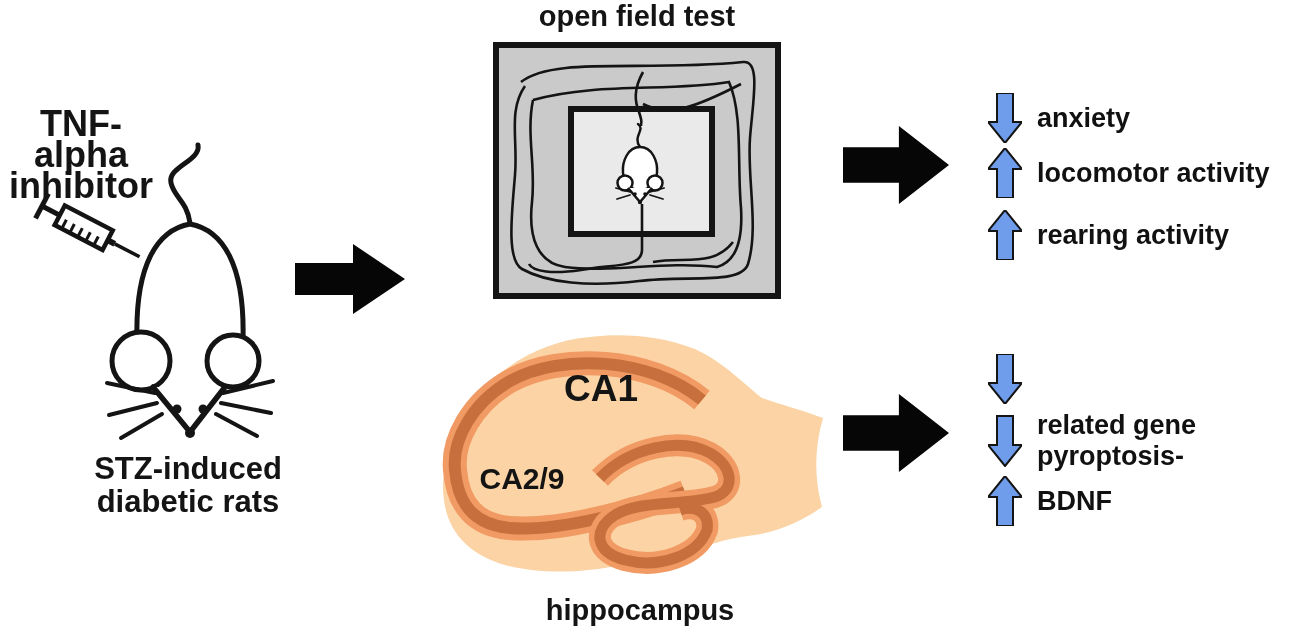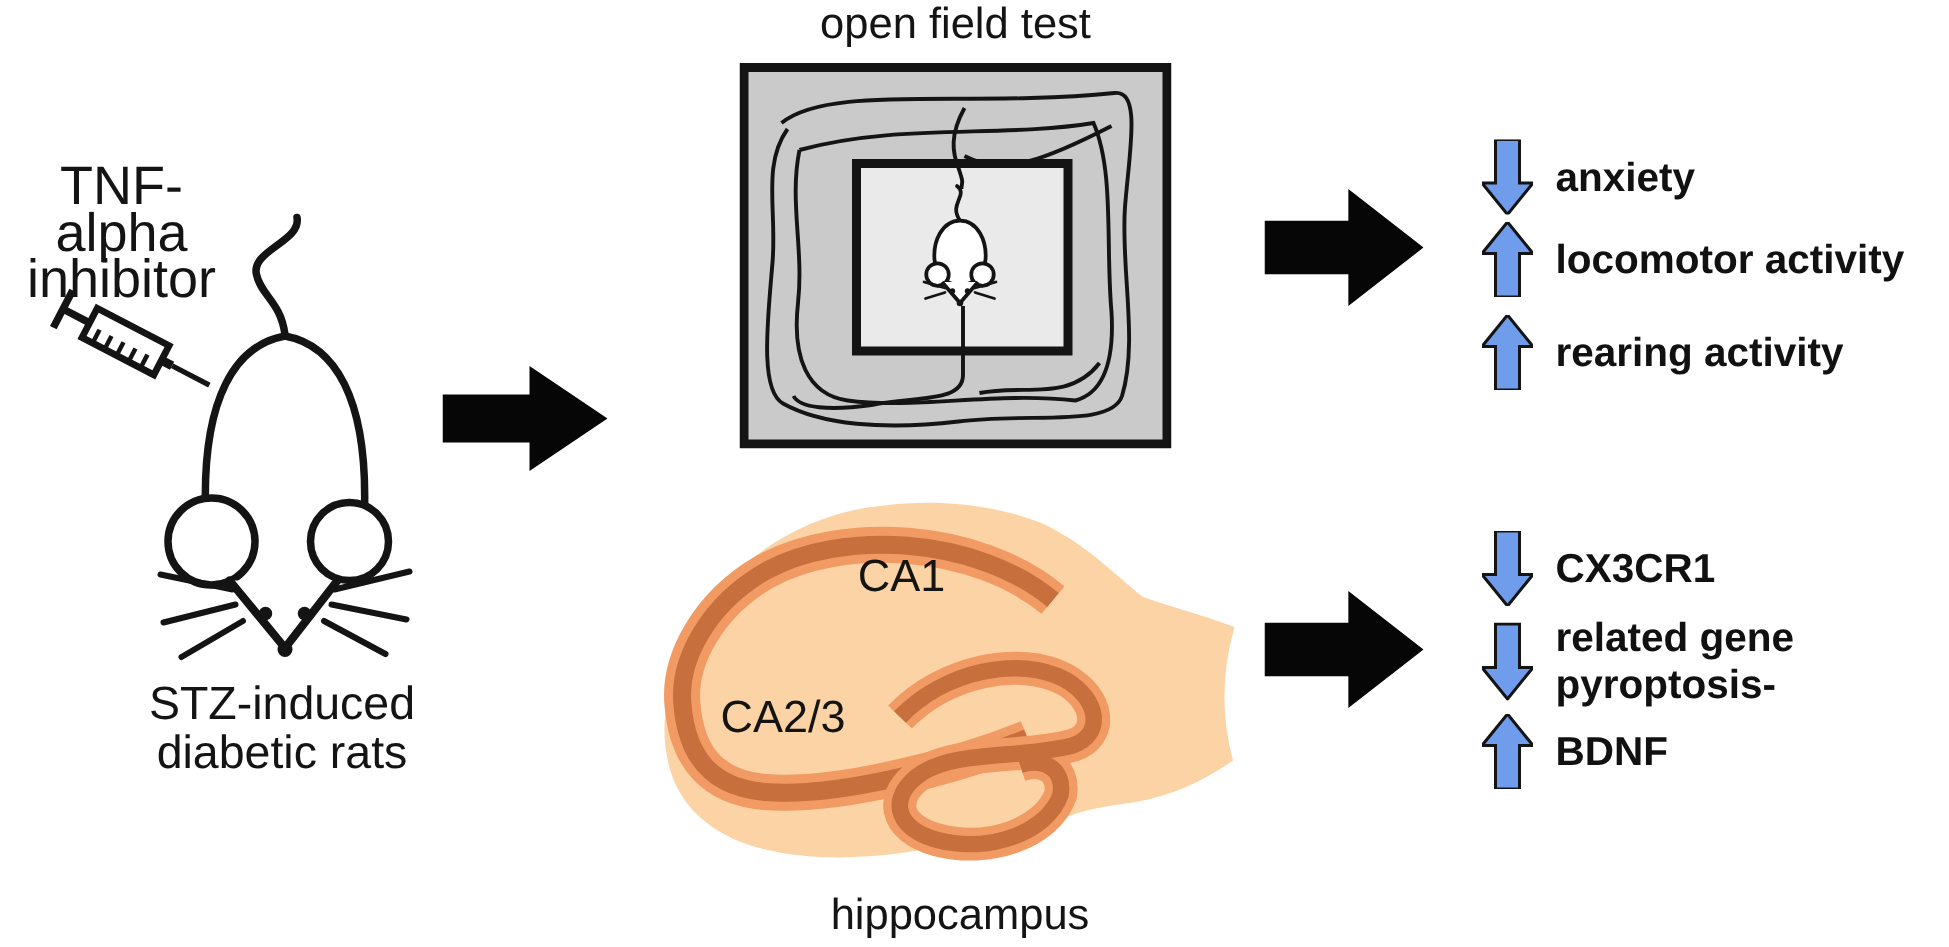--- a/index.html
+++ b/index.html
@@ -1,29 +1,29 @@
 <!DOCTYPE html>
 <html><head>
 <meta charset="utf-8">
 <style>
   html,body{margin:0;padding:0;background:#fff;}
   #canvas{
     position:relative;width:1299px;height:631px;background:#ffffff;overflow:hidden;
     font-family:"Liberation Sans",sans-serif;color:#111;
   }
   .abs{position:absolute;}
-  .lbl{font-weight:normal;color:#141414;}
+  .lbl{font-weight:bold;color:#141414;}
   .center{text-align:center;}
   .nowrap{white-space:nowrap;}
   
   .treatment-label{left:0px;top:108px;width:162px;font-size:36px;line-height:31px;}
   .subject-label{left:78px;top:452px;width:220px;font-size:31px;line-height:33px;}
   .field-title{left:493px;top:0px;width:288px;font-size:29px;}
   .hippo-title{left:430px;top:594px;width:420px;font-size:29px;}
-  .ca1-label{left:541px;top:368px;width:120px;font-size:30px;}
+  .ca1-label{left:541px;top:368px;width:120px;font-size:37px;}
   .ca23-label{left:462px;top:462px;width:120px;font-size:30px;}
   
   .row{display:flex;align-items:center;gap:15px;left:988px;}
   .row .txt{font-size:27px;font-weight:bold;line-height:31px;}
   .blue-arrow{fill:#6F9DEB;stroke:#141414;stroke-width:2;stroke-linejoin:miter;}
   .block-arrow{fill:#060606;}
   
   .ink{stroke:#141414;fill:none;}
   .hippo-mid{stroke:#F19A63;fill:none;}
   .hippo-dark{stroke:#C7703D;fill:none;}
@@ -109,21 +109,21 @@
       <path class="hippo-dark" stroke-width="12" d="M272,75 C220,32 130,28 80,56 C42,78 22,115 25,145 C28,180 45,200 80,203 C130,207 210,185 255,167"></path>
     </g>
     <g>
       <path class="hippo-mid" stroke-width="22" d="M170,153 C200,122 250,112 280,128 C303,141 306,165 285,172 C250,181 210,175 185,190
                C162,205 165,227 195,235 C230,244 268,230 277,205 C280,187 265,180 250,185"></path>
       <path class="hippo-dark" stroke-width="11" d="M170,153 C200,122 250,112 280,128 C303,141 306,165 285,172 C250,181 210,175 185,190
                C162,205 165,227 195,235 C230,244 268,230 277,205 C280,187 265,180 250,185"></path>
     </g>
   </svg>
   <div class="abs lbl ca1-label center nowrap">CA1</div>
-  <div class="abs lbl ca23-label center nowrap">CA2/3</div>
+  <div class="abs lbl ca23-label center nowrap">CA2/9</div>
   <div class="abs lbl center hippo-title nowrap">hippocampus</div>
 
   <svg class="abs" style="left:843px;top:126px;" width="106" height="78" viewBox="0 0 110 70" preserveAspectRatio="none">
     <polygon class="block-arrow" points="0,19 58,19 58,0 110,35 58,70 58,51 0,51"></polygon>
   </svg>
 
   <svg class="abs" style="left:843px;top:394px;" width="106" height="78" viewBox="0 0 110 70" preserveAspectRatio="none">
     <polygon class="block-arrow" points="0,19 58,19 58,0 110,35 58,70 58,51 0,51"></polygon>
   </svg>
 
@@ -143,21 +143,20 @@
     <svg width="34" height="50" viewBox="0 0 34 50">
       <polygon class="blue-arrow" points="17,0 34,21 25,21 25,50 9,50 9,21 0,21"></polygon>
     </svg>
     <div class="txt nowrap">rearing activity</div>
   </div>
 
   <div class="abs row" style="top:354px;">
     <svg width="34" height="50" viewBox="0 0 34 50">
       <polygon class="blue-arrow" points="17,50 34,29 25,29 25,0 9,0 9,29 0,29"></polygon>
     </svg>
-    <div class="txt nowrap">CX3CR1</div>
   </div>
   <div class="abs row" style="top:410px;">
     <svg width="34" height="52" viewBox="0 0 34 50">
       <polygon class="blue-arrow" points="17,50 34,29 25,29 25,0 9,0 9,29 0,29"></polygon>
     </svg>
     <div class="txt">
       <div>related gene</div>
       <div>pyroptosis-</div>
     </div>
   </div>

